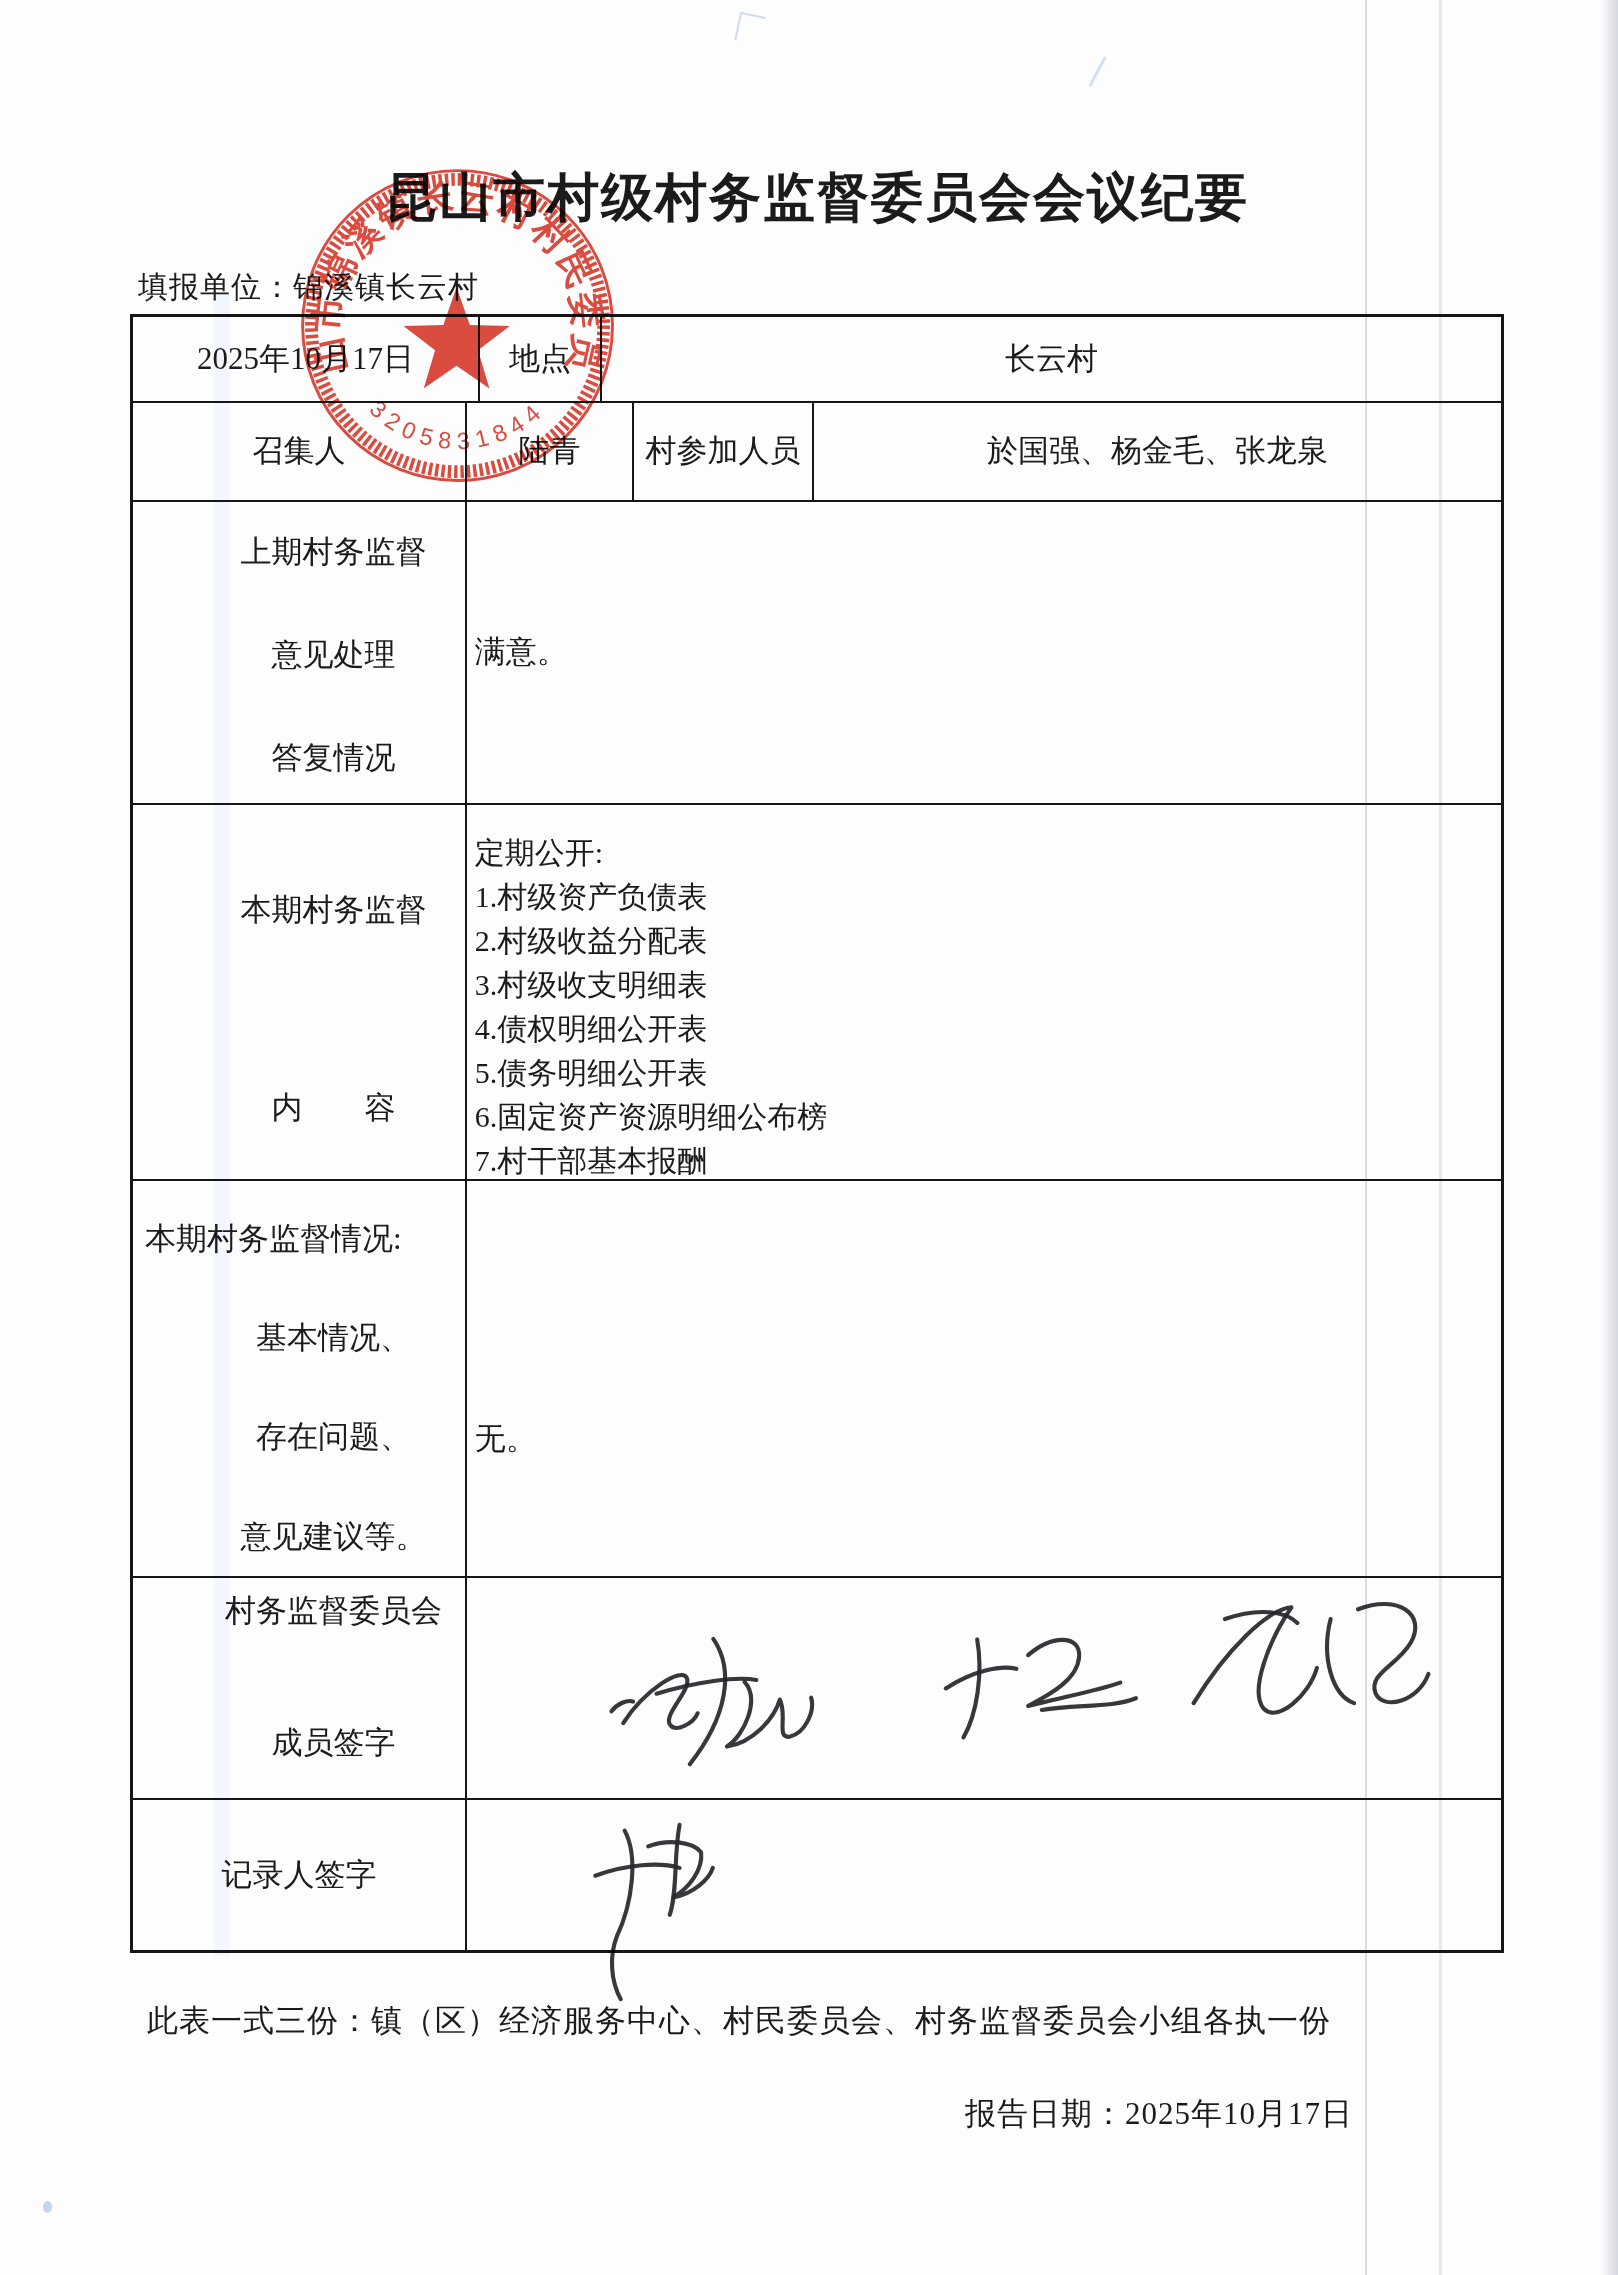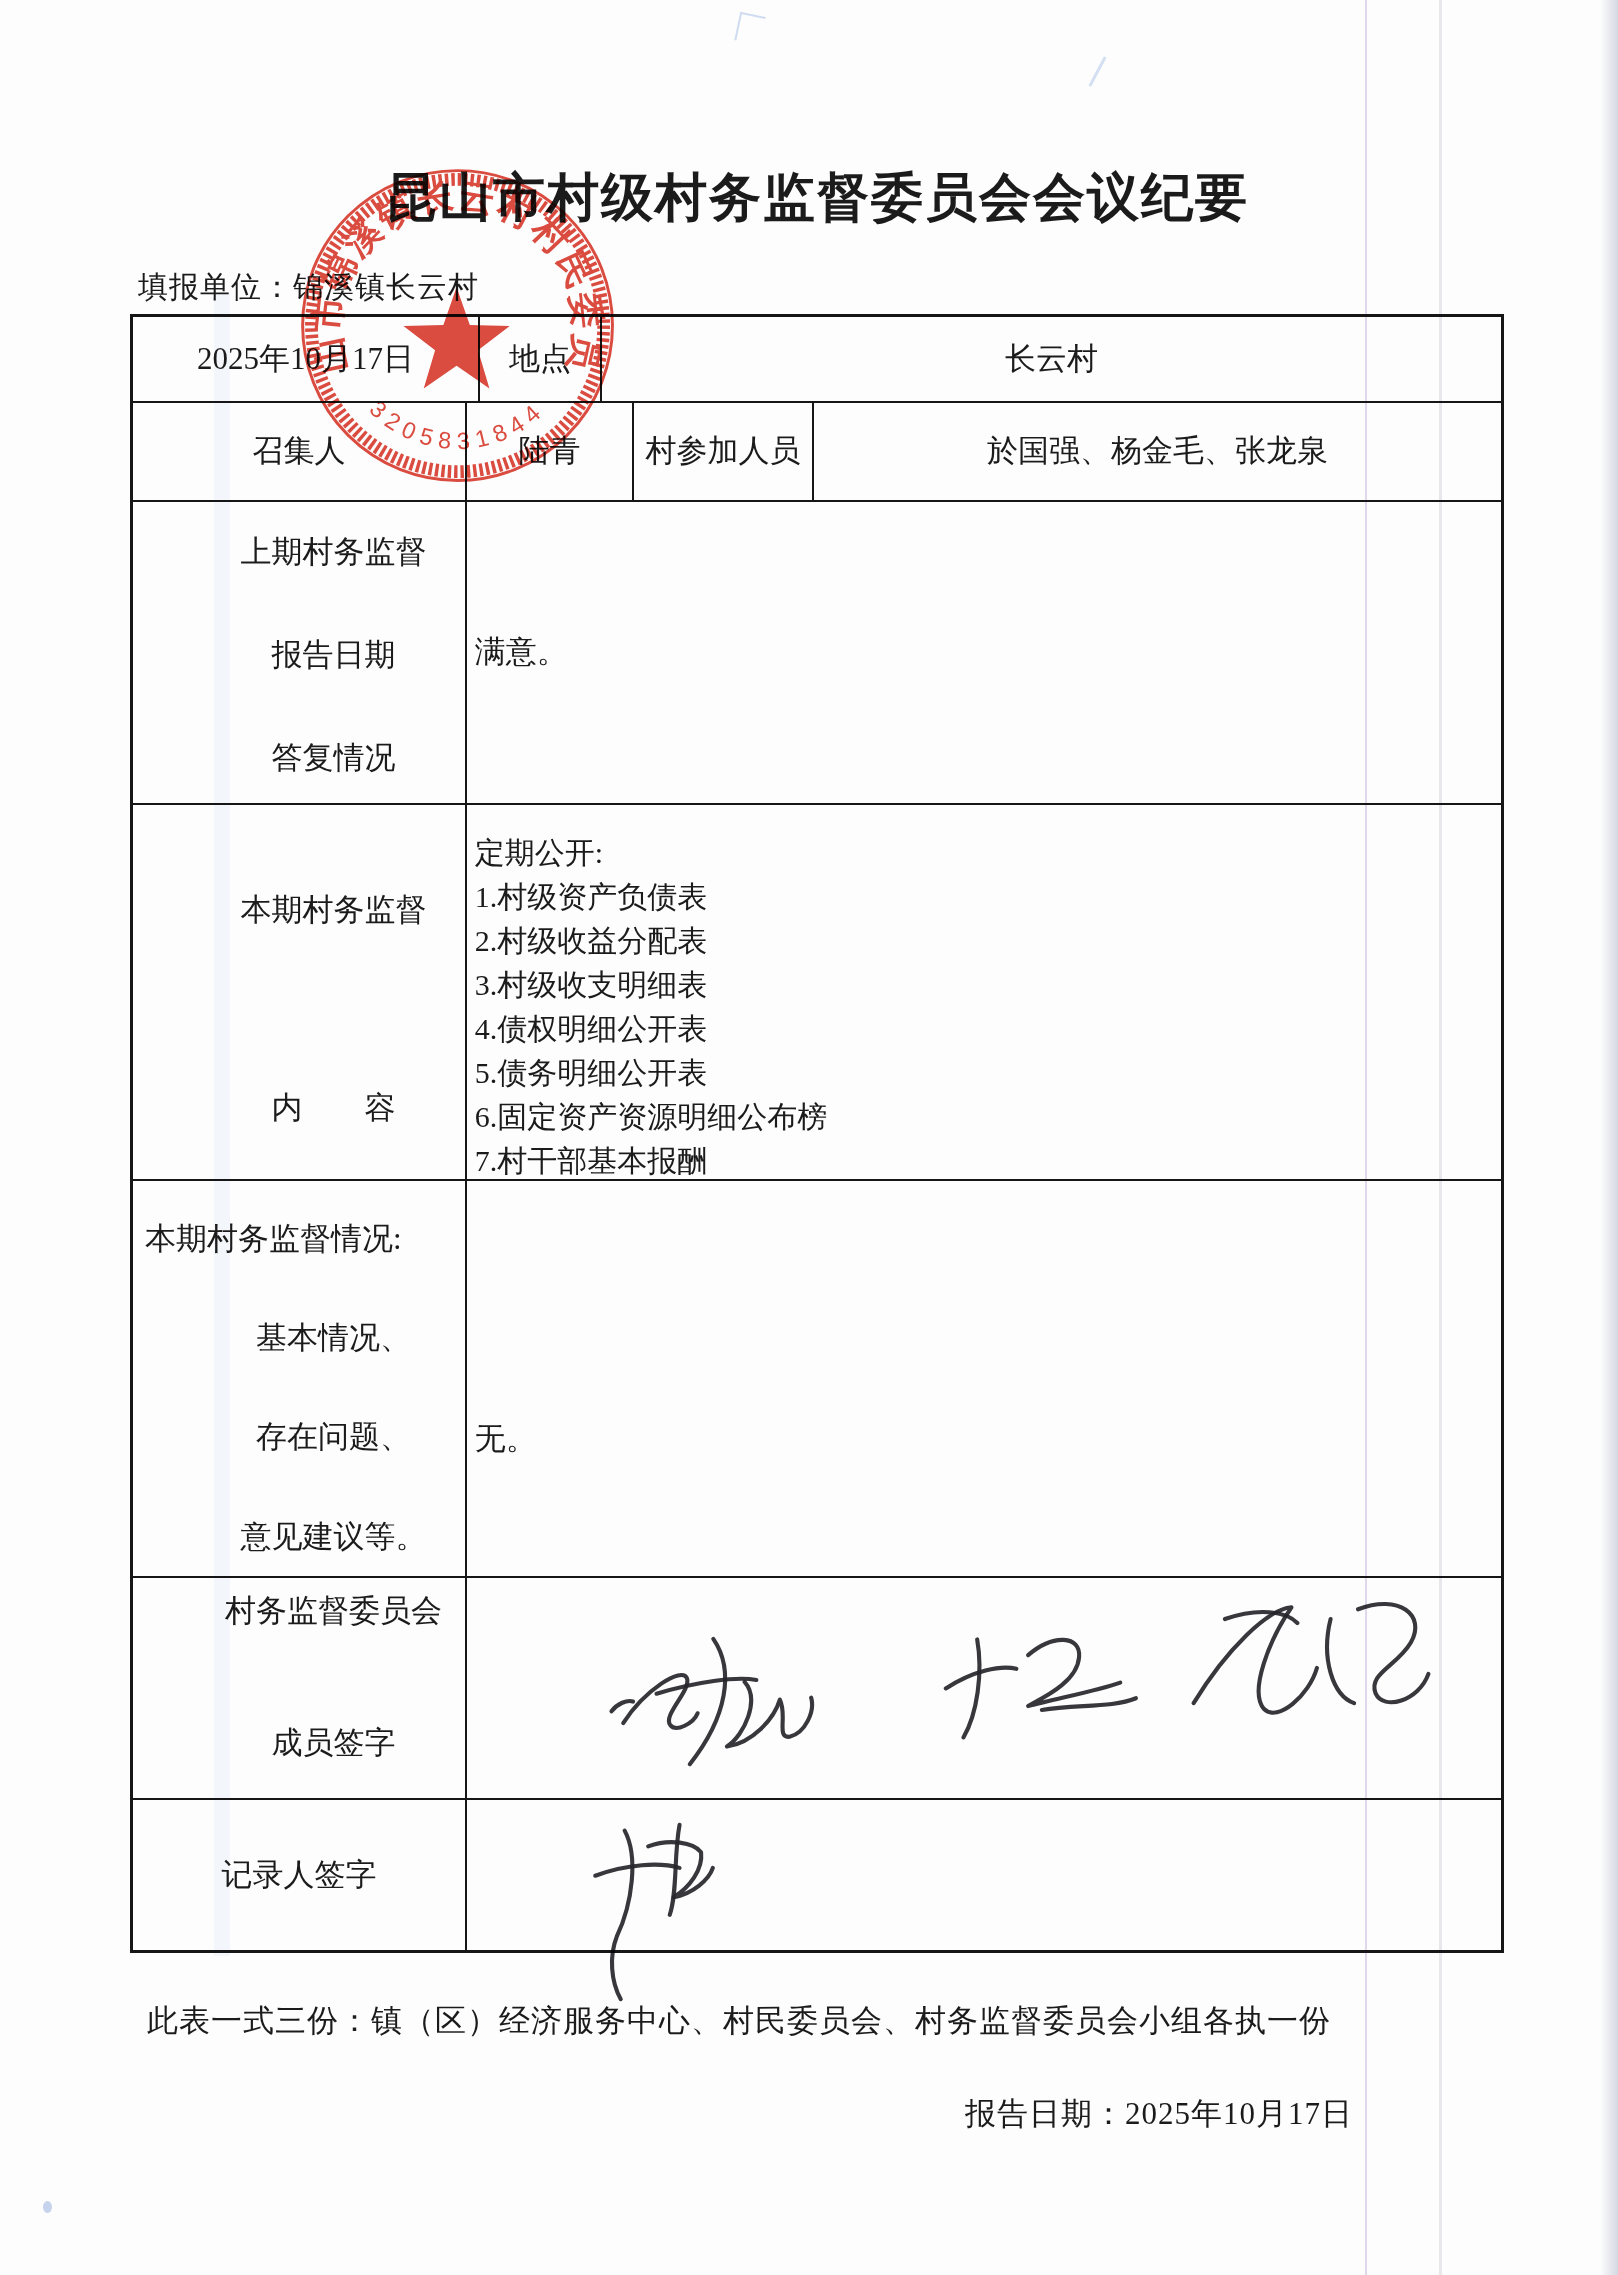--- a/index.html
+++ b/index.html
@@ -87,21 +87,21 @@
     <div class="row r2">
       <div class="cell wlabel">召集人</div>
       <div class="cell c2">陆青</div>
       <div class="cell c3">村参加人员</div>
       <div class="cell end">於国强、杨金毛、张龙泉</div>
     </div>
 
     <div class="row r3">
       <div class="cell wlabel vlabel">
         <div>上期村务监督</div>
-        <div>报告日期</div>
+        <div>意见处理</div>
         <div>答复情况</div>
       </div>
       <div class="cell end valueleft">满意。</div>
     </div>
 
     <div class="row r4">
       <div class="cell wlabel vlabel">
         <div>本期村务监督</div>
         <div>内　　容</div>
       </div>

